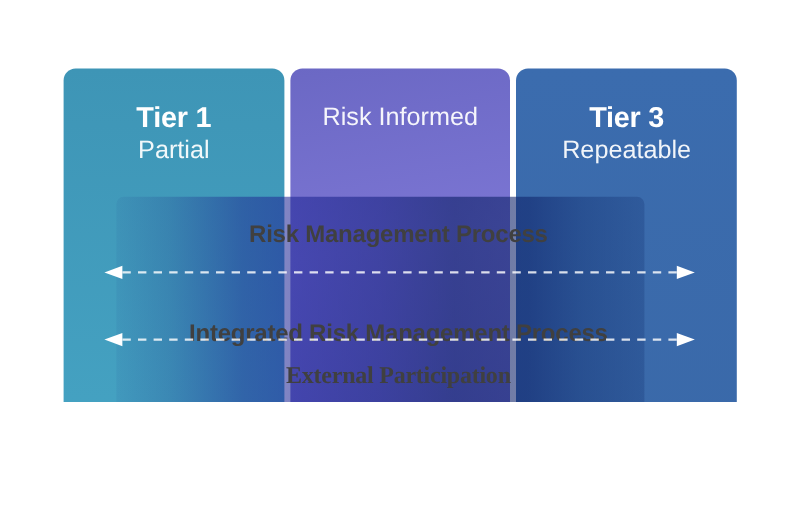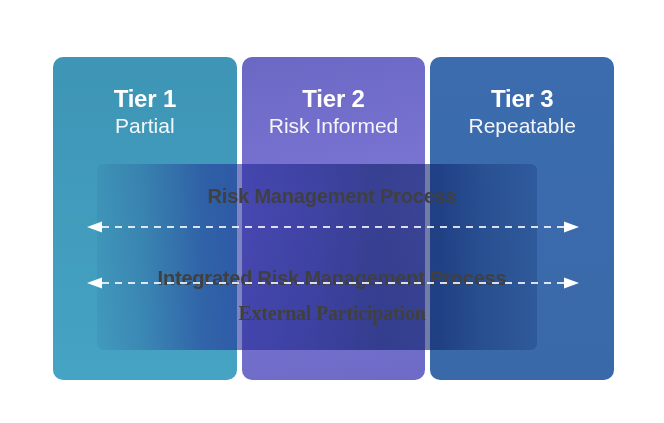--- a/index.html
+++ b/index.html
@@ -1,17 +1,17 @@
 <!DOCTYPE html>
 <html><head>
 <meta charset="utf-8">
 <style>
   html,body{margin:0;padding:0;background:#ffffff;}
   .stage{
-    position:relative;width:664px;height:423px;background:#ffffff;overflow:hidden;
+    position:relative;width:664px;height:335px;background:#ffffff;overflow:hidden;
     font-family:"Liberation Sans", sans-serif;
   }
   .columns{
     position:absolute;left:53px;top:57px;width:561px;height:323px;
     display:flex;gap:5px;
   }
   .tier{
     flex:1 1 0;border-radius:10px;color:#ffffff;text-align:center;
     padding-top:28px;box-sizing:border-box;
   }
@@ -49,21 +49,20 @@
 <body>
 
 <div class="stage">
 
   <div class="columns">
     <div class="tier tier1">
       <div class="tier-name">Tier 1</div>
       <div class="tier-sub">Partial</div>
     </div>
     <div class="tier tier2">
-      <div class="tier-name">Tier 2</div>
       <div class="tier-sub">Risk Informed</div>
     </div>
     <div class="tier tier3">
       <div class="tier-name">Tier 3</div>
       <div class="tier-sub">Repeatable</div>
     </div>
   </div>
 
   <div class="band"></div>
 

